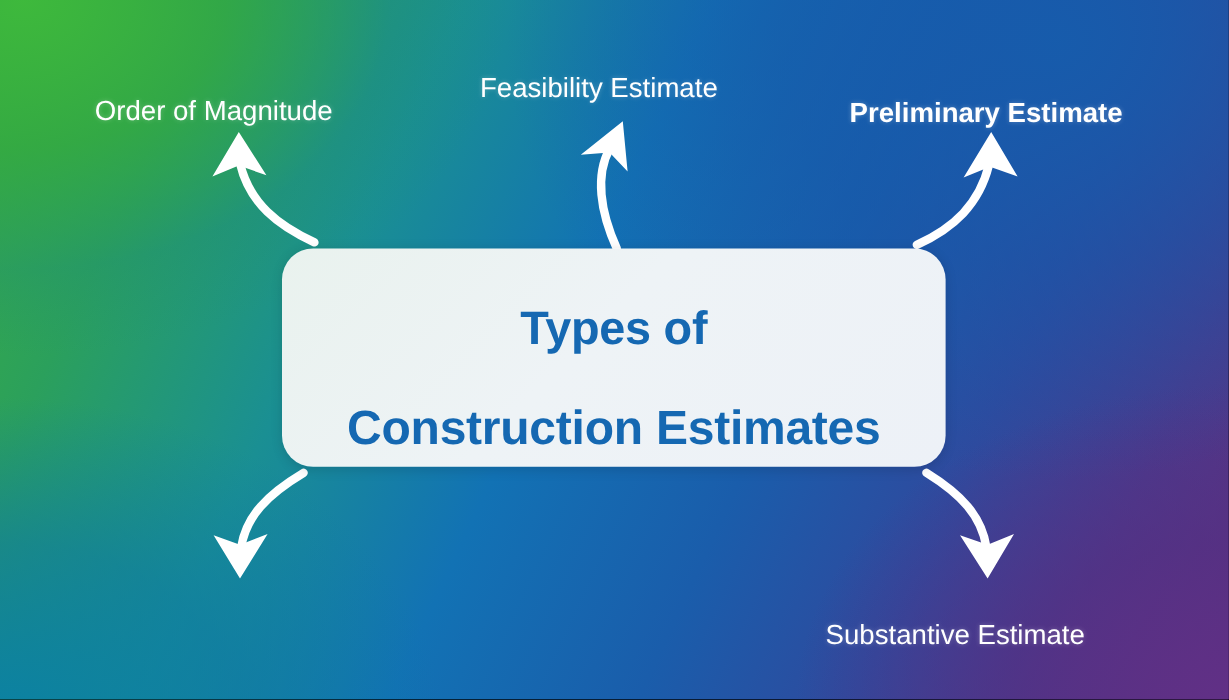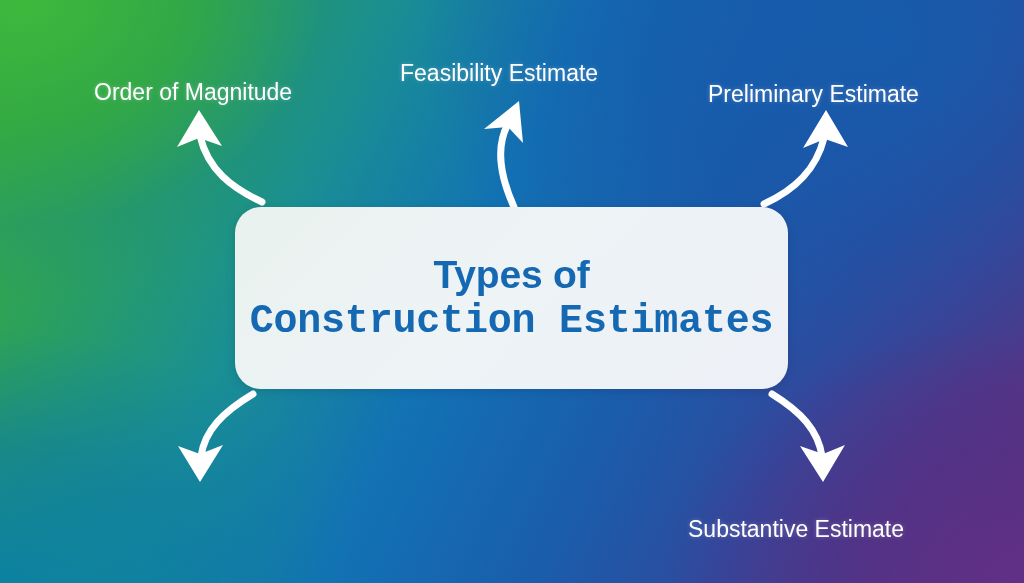--- a/index.html
+++ b/index.html
@@ -79,35 +79,36 @@
     justify-content: center;
   }
   .card-line {
     color: #1568b2;
     font-weight: bold;
     font-size: 39px;
     line-height: 47px;
     letter-spacing: -0.2px;
     white-space: nowrap;
     text-align: center;
+    margin-top: 36px;
   }
-  .card-line.line2 { font-size: 40px; font-family: Liberation Mono, monospace; }
+  .card-line.line2 { font-size: 40px; }
 
   
   .node-label {
     position: absolute;
     color: #ffffff;
     font-size: 23px;
     line-height: 28px;
     white-space: nowrap;
     text-shadow: 0 0 4px rgba(255,255,255,0.28);
   }
-  #label-order      { left: 94px;  top: 78px;  }
+  #label-order      { left: 79px;  top: 78px;  }
   #label-feasibility{ left: 400px; top: 59px;  }
-  #label-preliminary{ left: 708px; top: 80px;  }
+  #label-preliminary{ left: 708px; top: 80px; font-weight: bold;  }
   #label-detailed   { left: 80px;  top: 492px; }
   #label-substantive{ left: 688px; top: 492px; margin-top: 23px; }
 
   #arrows {
     position: absolute;
     inset: 0;
     pointer-events: none;
   }
 </style>
 </head>

